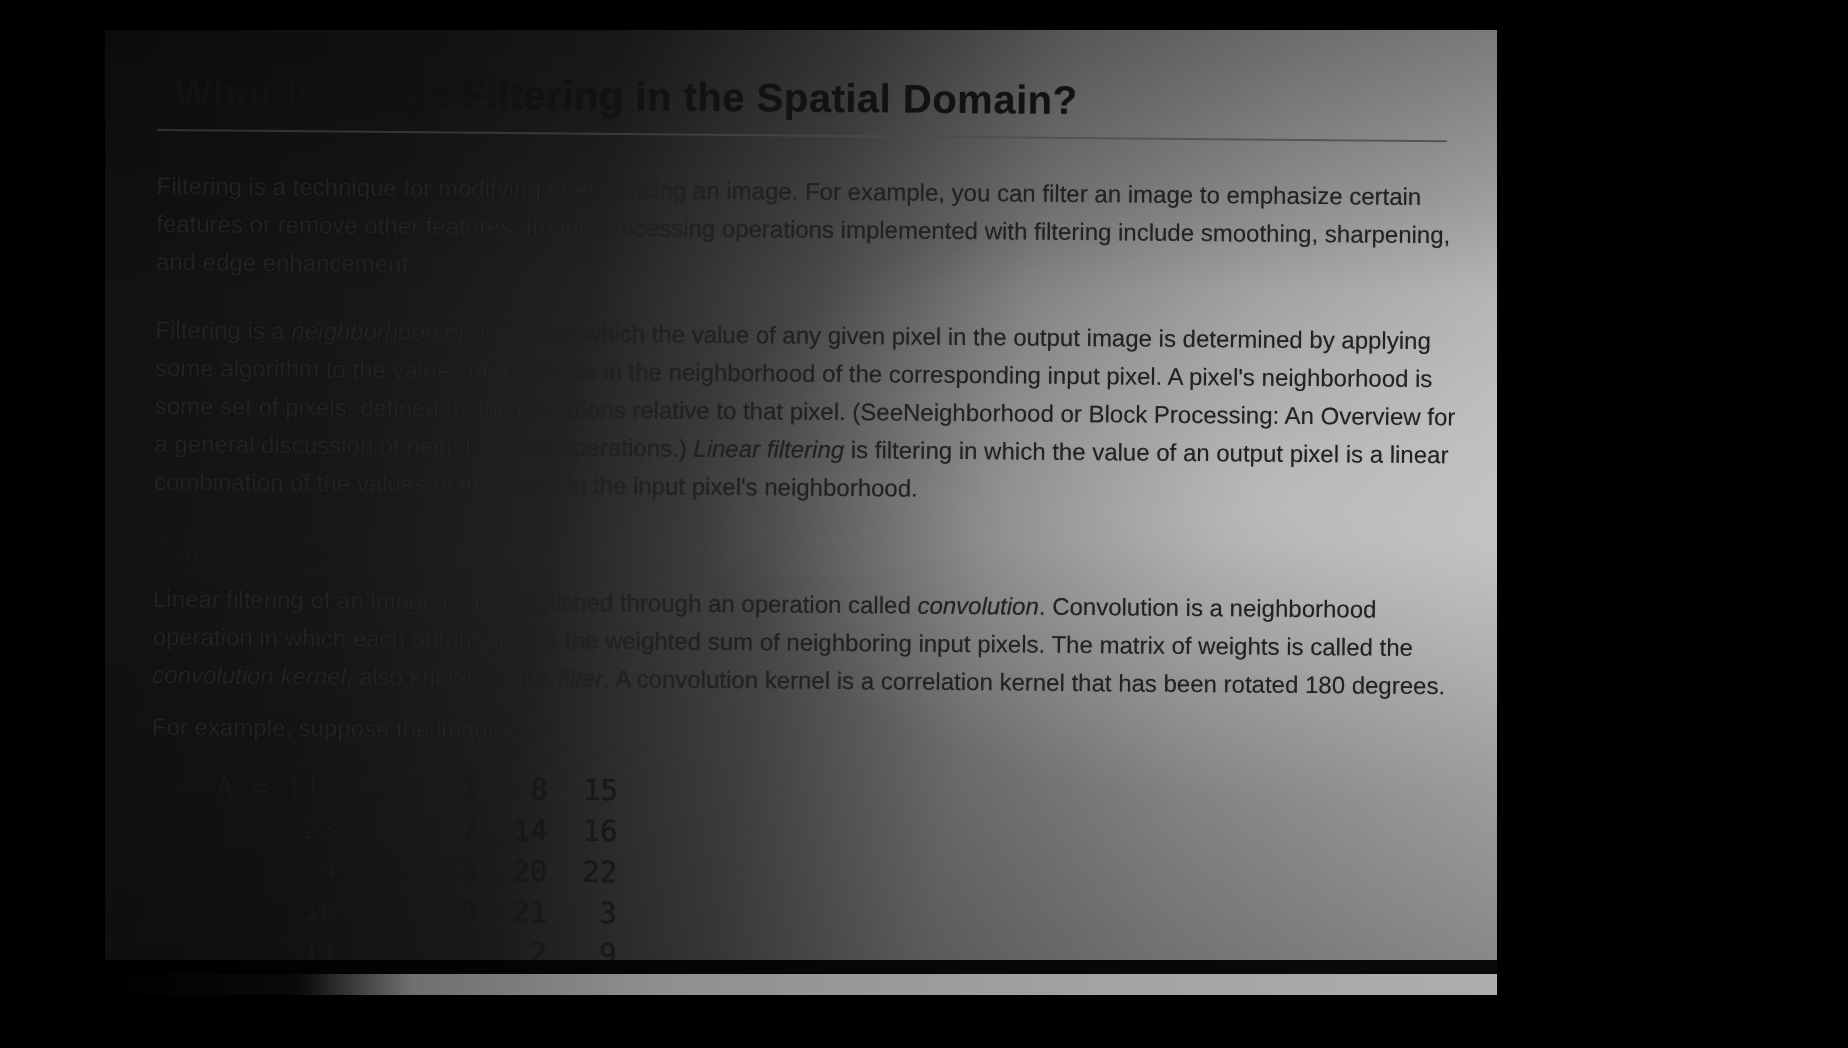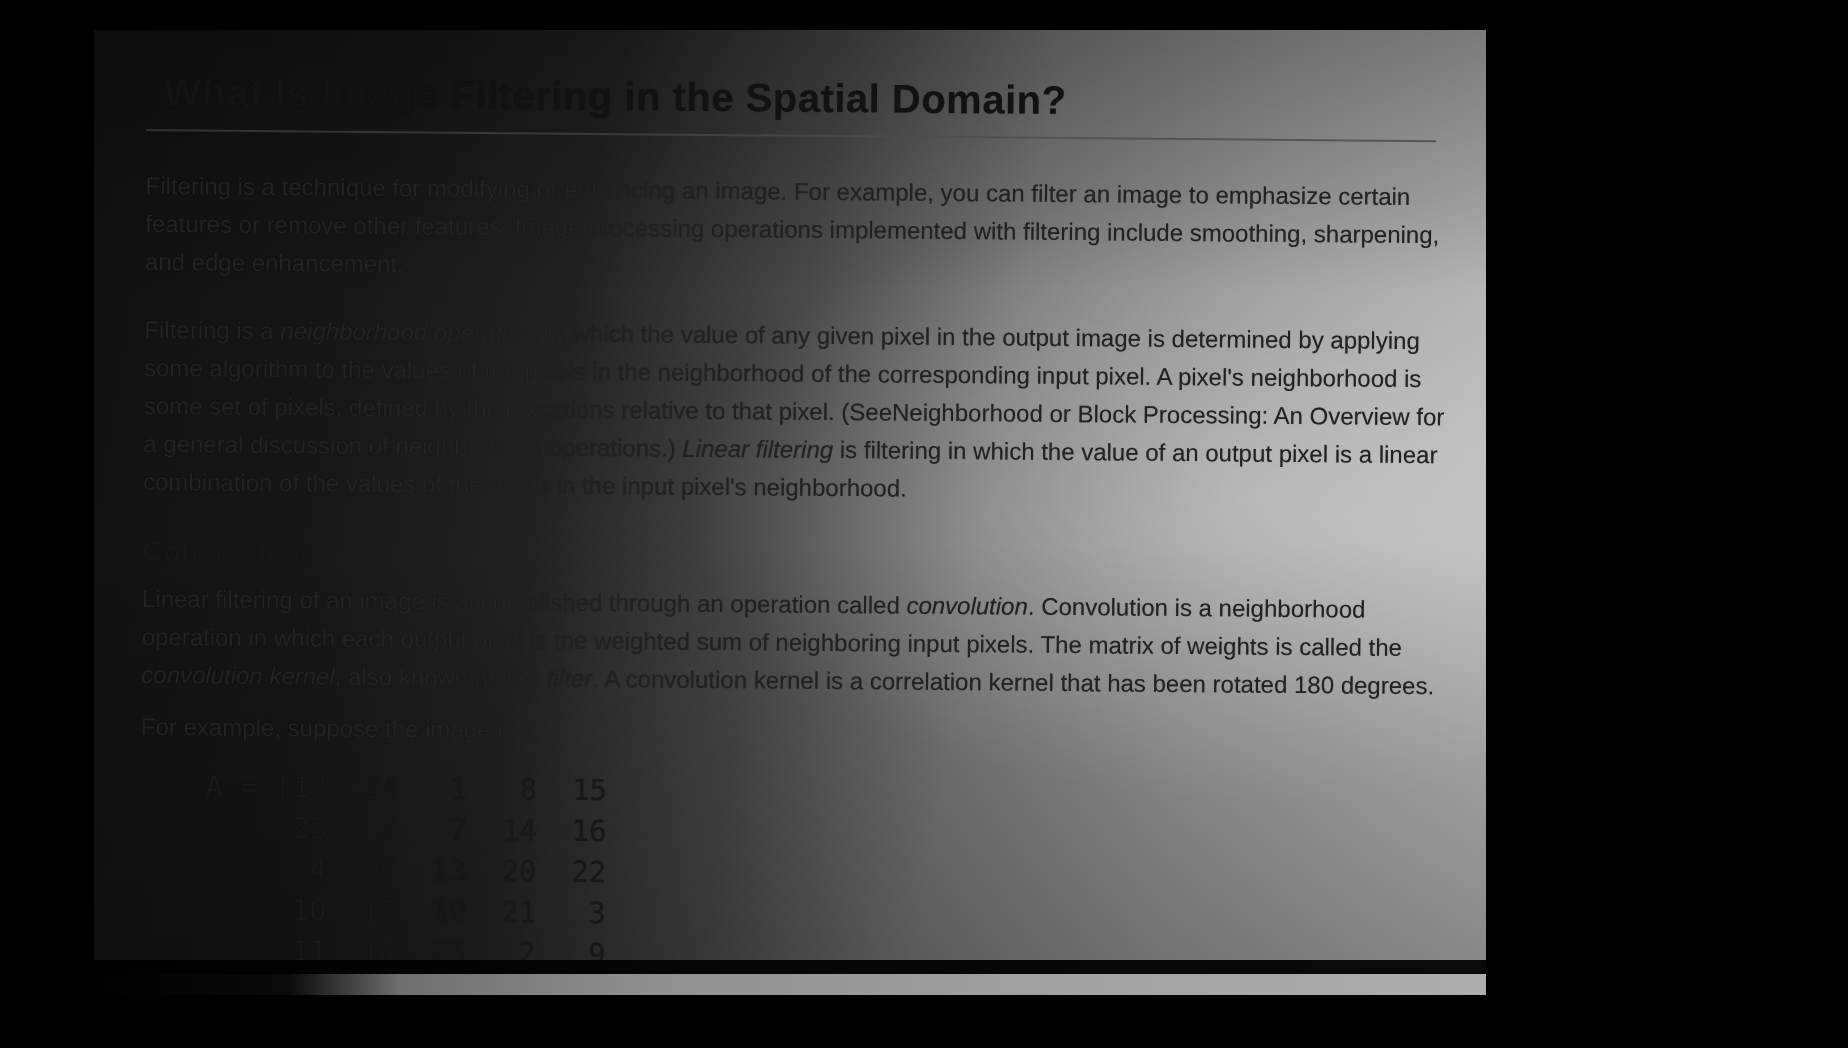--- a/index.html
+++ b/index.html
@@ -7,21 +7,21 @@
     --text: #1f1f1f;
   }
   * { margin: 0; padding: 0; box-sizing: border-box; }
   html, body {
     width: 1848px; height: 1048px;
     background: var(--frame);
     overflow: hidden;
     font-family: "Liberation Sans", sans-serif;
   }
   .frame {
-    position: absolute; left: 4px; top: 0;
+    position: absolute; left: 15px; top: 0;
     width: 1460px; height: 1048px;
     background: var(--frame);
   }
   .page {
     position: absolute; left: 90px; top: 30px;
     width: 1392px; height: 965px;
     overflow: hidden;
     background: #000;
   }
   

